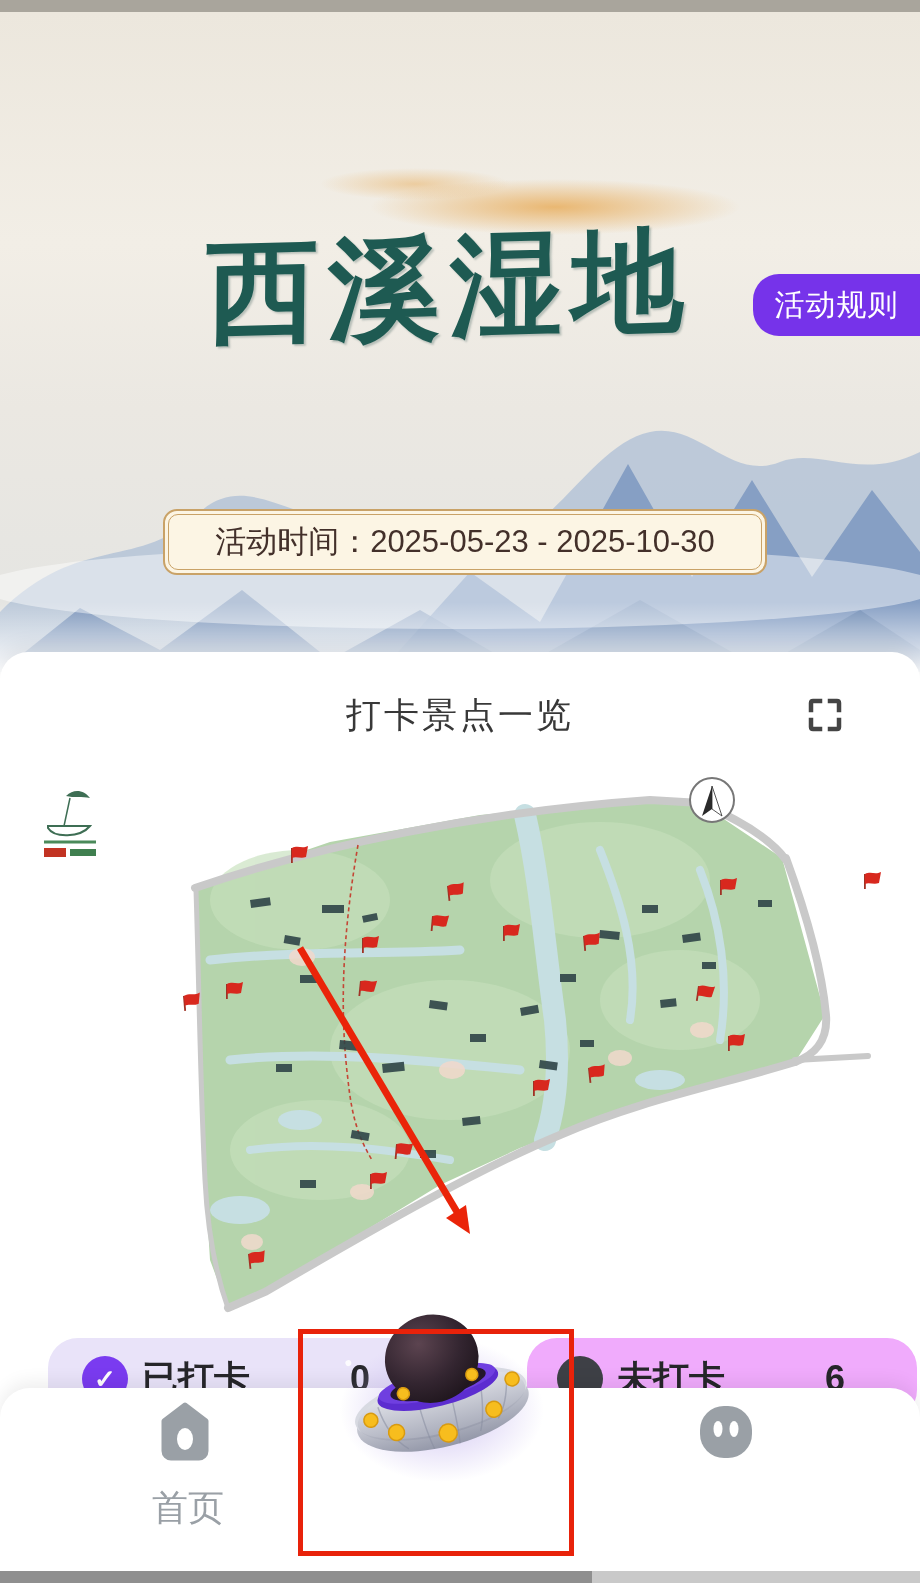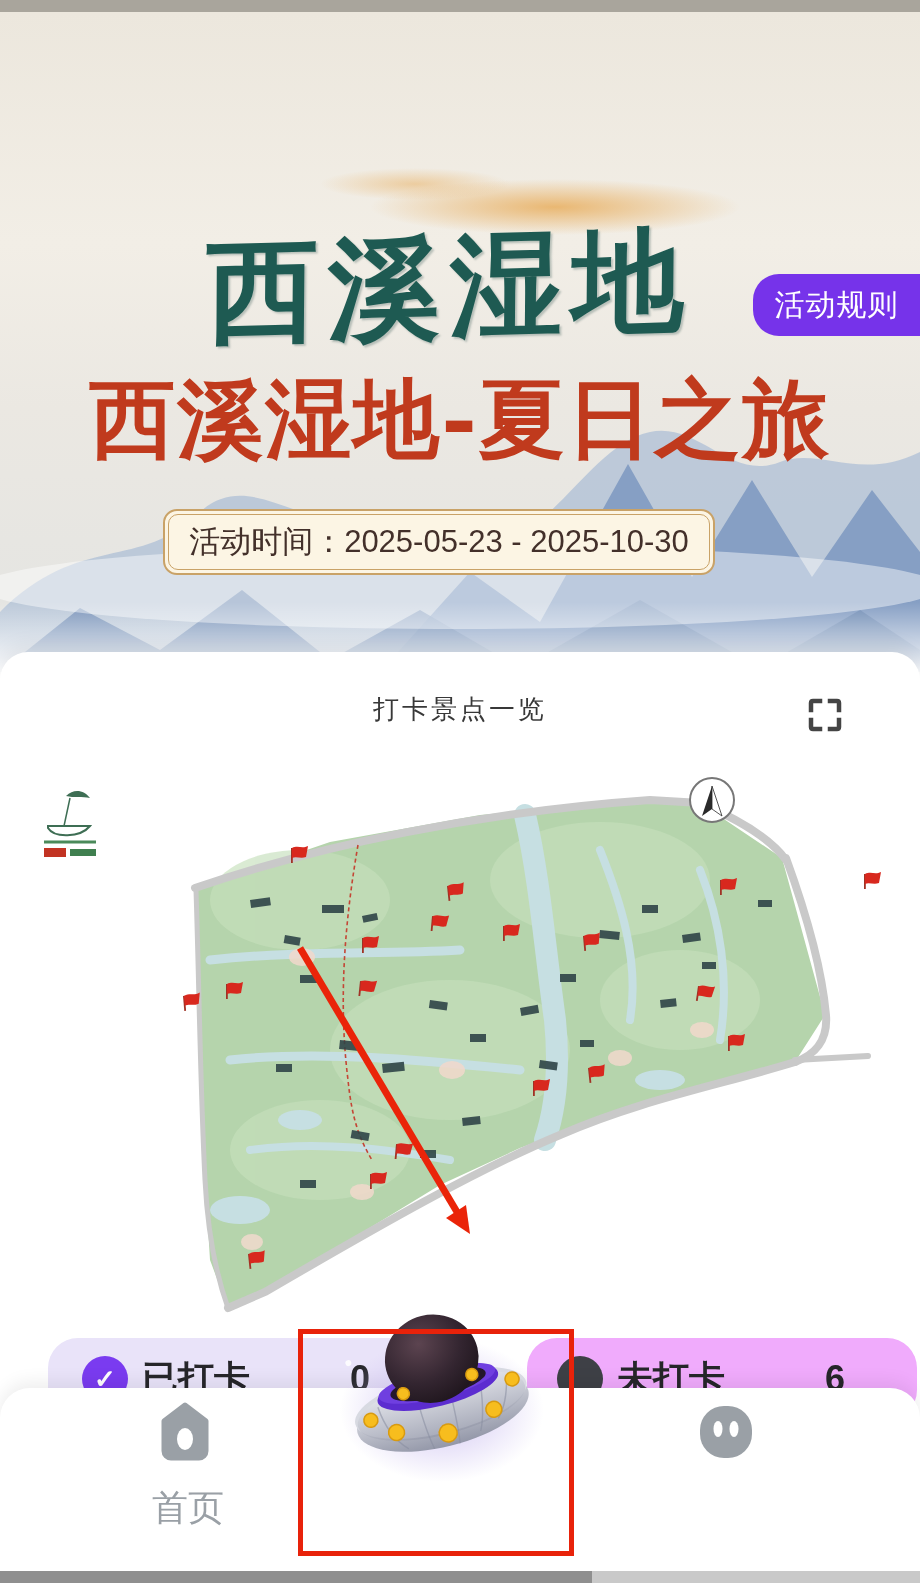--- a/index.html
+++ b/index.html
@@ -16,30 +16,30 @@
   #calligraphy{left:150px;top:218px;width:600px;text-align:center;
         font-family:"DejaVu Serif",serif;font-weight:900;font-size:112px;line-height:1;
         color:#1e5a52;letter-spacing:10px;transform:rotate(-1.5deg) skewX(-2deg);
         text-shadow:2px 2px 2px rgba(20,60,55,.25);}
   #rules-pill{left:753px;top:262px;width:167px;height:62px;background:#7633ea;
         border-radius:26px 0 0 26px;display:flex;align-items:center;justify-content:center;
         color:#fff;font-size:30px;letter-spacing:1px;cursor:pointer;}
   #main-title{left:0;top:360px;width:920px;text-align:center;
         font-family:"DejaVu Serif",serif;font-weight:900;font-size:86px;line-height:1.1;
         color:#c03a1d;letter-spacing:2px;}
-  #time-banner{left:163px;top:497px;width:552px;height:66px;background:#fcf5e4;
+  #time-banner{left:163px;top:497px;width:604px;height:66px;background:#fcf5e4;
         border:2px solid #c9a267;border-radius:14px;box-sizing:border-box;padding:3px;}
   #time-inner{width:100%;height:100%;border:1px solid #c9a267;border-radius:10px;
         display:flex;align-items:center;justify-content:center;
         font-size:31px;color:#43302a;font-weight:500;box-sizing:border-box;}
 
   
   #card{left:0;top:652px;width:920px;height:931px;background:#ffffff;
         border-radius:28px 28px 0 0;box-shadow:0 -8px 20px rgba(0,0,0,.05);}
-  #card-title{left:0;top:692px;width:920px;text-align:center;font-size:26px;
+  #card-title{left:0;top:692px;width:920px;text-align:center;font-size:35px;
         color:#383838;font-weight:500;letter-spacing:3px;}
   #fullscreen-btn{left:806px;top:696px;width:38px;height:38px;cursor:pointer;}
 
   
   #map-region{left:0;top:740px;width:920px;height:620px;}
   .cp{position:absolute;font-size:10.5px;font-weight:700;color:#d2302a;white-space:nowrap;
       text-shadow:0 0 2px rgba(255,255,255,.95),0 0 2px rgba(255,255,255,.95);line-height:1;}
   .ent{position:absolute;display:flex;flex-direction:column;line-height:1.15;}
   .ent-zh{font-size:10px;font-weight:700;color:#57a067;white-space:pre-line;}
   .ent-en{font-size:5.5px;color:#9aa08a;white-space:pre-line;margin-top:1px;}
@@ -88,21 +88,20 @@
       <ellipse cx="555" cy="195" rx="185" ry="28" fill="url(#gold)"></ellipse>
       <ellipse cx="415" cy="172" rx="95" ry="16" fill="url(#gold)" opacity=".6"></ellipse>
       <path d="M0,600 C80,520 140,560 200,500 C250,455 300,520 360,505 C420,490 470,540 520,520 C560,505 600,430 650,420 C700,410 730,470 780,450 C820,435 860,470 920,440 L920,660 L0,660 Z" fill="#aebfd6" opacity=".75"></path>
       <path d="M380,660 L470,560 L540,610 L628,452 L692,565 L752,468 L812,565 L872,478 L920,540 L920,660 Z" fill="#7d98bf" opacity=".85"></path>
       <path d="M0,660 L80,596 L160,638 L242,578 L330,648 L420,598 L520,656 L640,588 L760,656 L860,598 L920,638 L920,660 L0,660 Z" fill="#6d8ab3" opacity=".8"></path>
       <ellipse cx="460" cy="575" rx="480" ry="42" fill="#ffffff" opacity=".45"></ellipse>
       <rect x="0" y="590" width="920" height="70" fill="url(#mist)"></rect>
     </svg>
     <div class="abs" id="calligraphy">西溪湿地</div>
     <div class="abs" id="rules-pill">活动规则</div>
-    <div class="abs" id="main-title">西溪湿地-夏日之旅</div>
     <div class="abs" id="time-banner">
       <div id="time-inner">活动时间：2025-05-23 - 2025-10-30</div>
     </div>
   </div>
 
   <div class="abs" id="card"></div>
   <div class="abs" id="card-title">打卡景点一览</div>
   <svg class="abs" id="fullscreen-btn" viewBox="0 0 38 38">
     <path d="M5,14 V7 Q5,5 7,5 H14 M24,5 H31 Q33,5 33,7 V14 M33,24 V31 Q33,33 31,33 H24 M14,33 H7 Q5,33 5,31 V24" fill="none" stroke="#444" stroke-width="4.5" stroke-linecap="square"></path>
   </svg>

